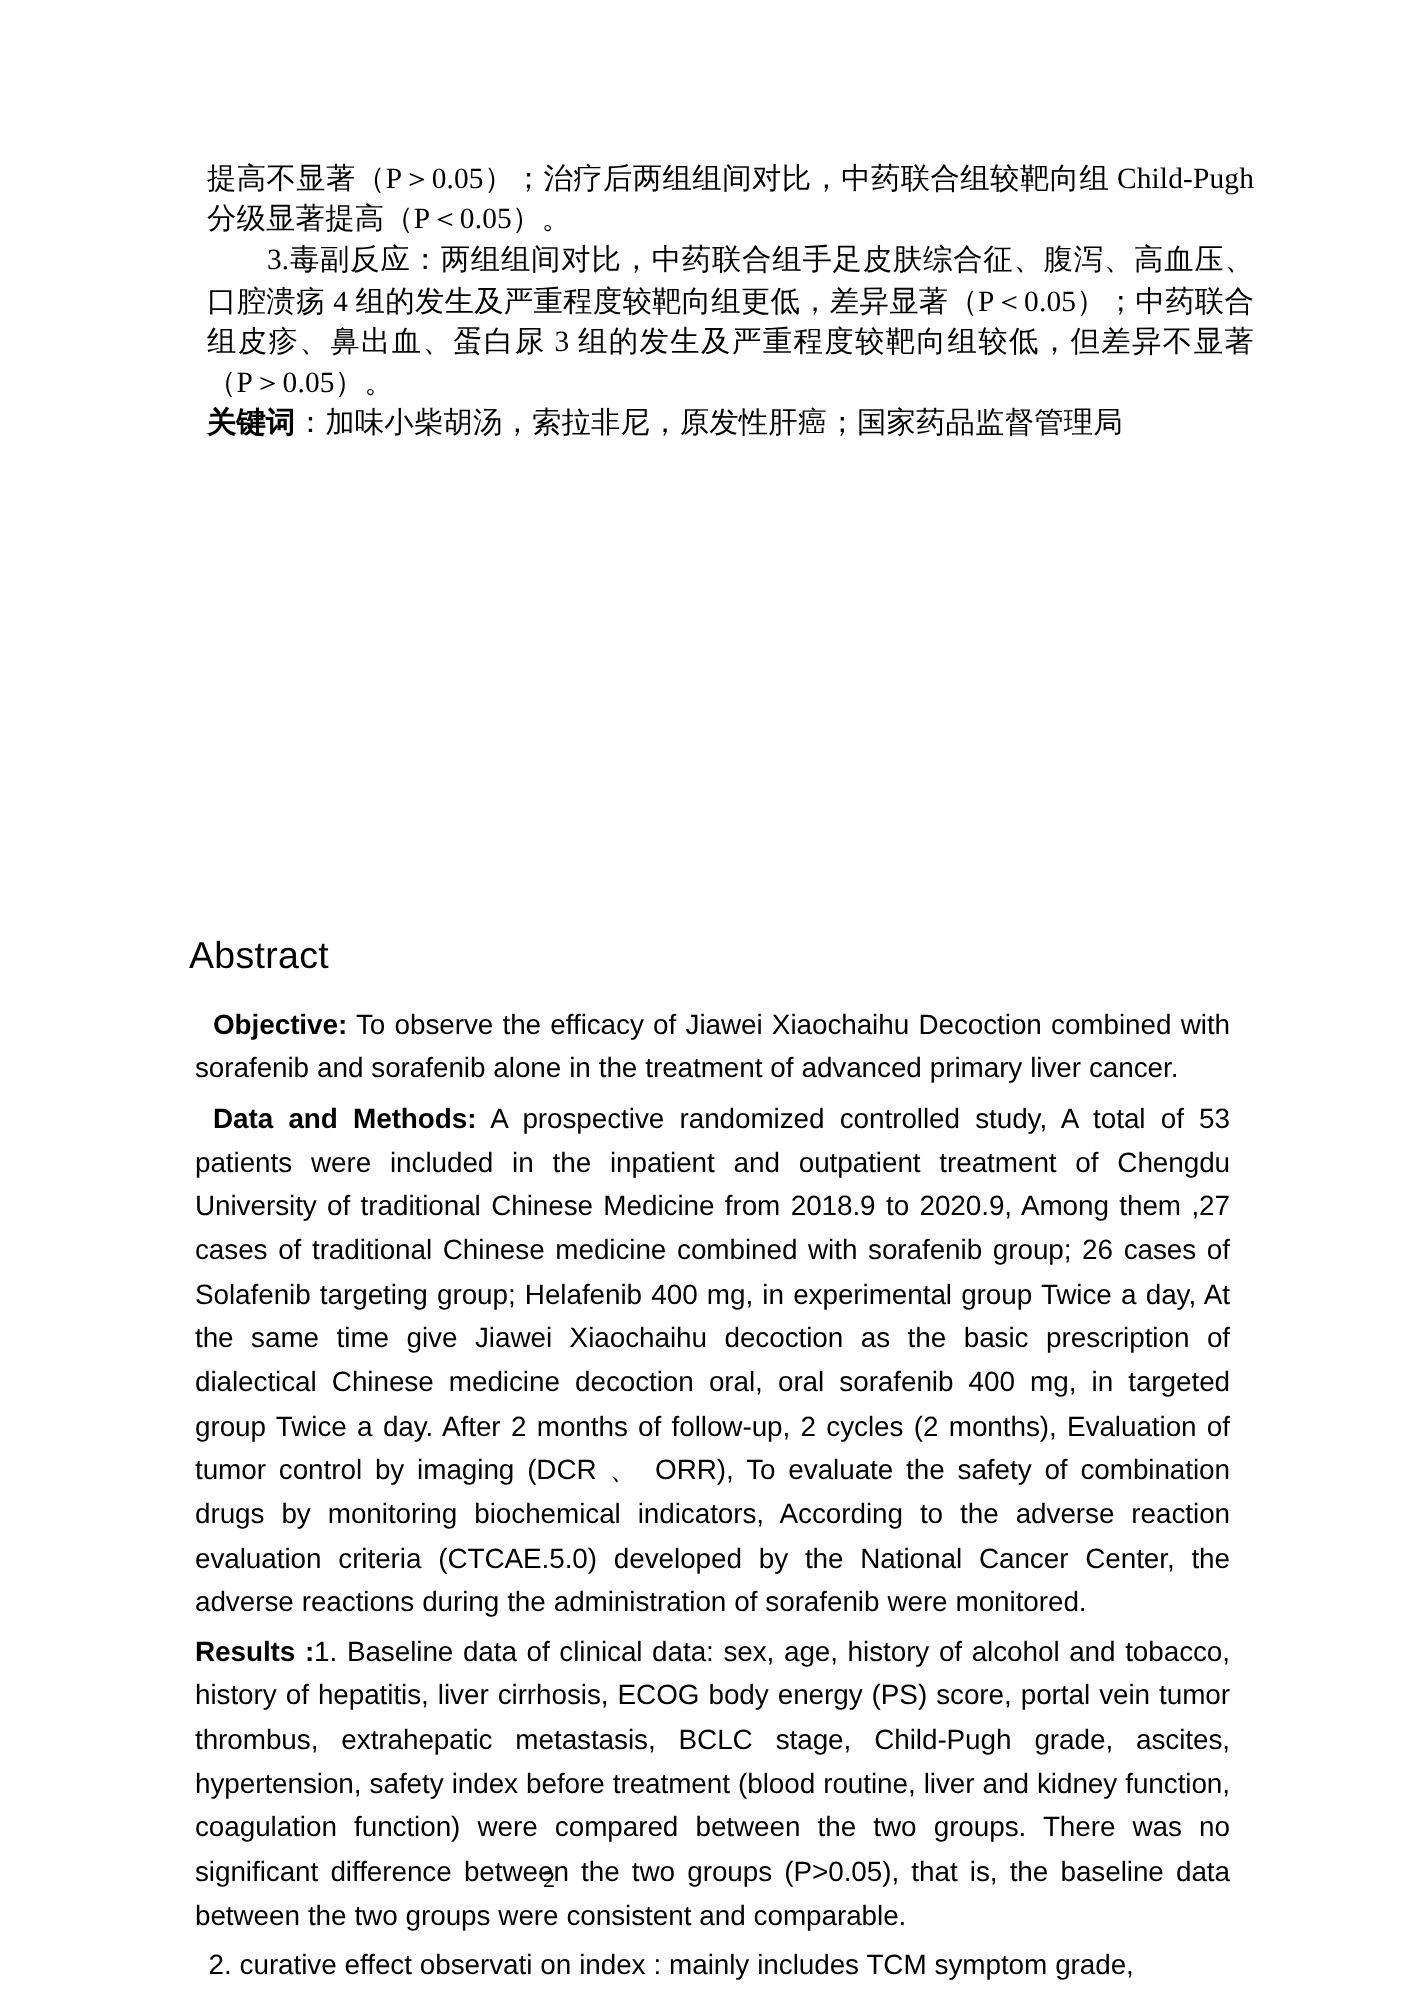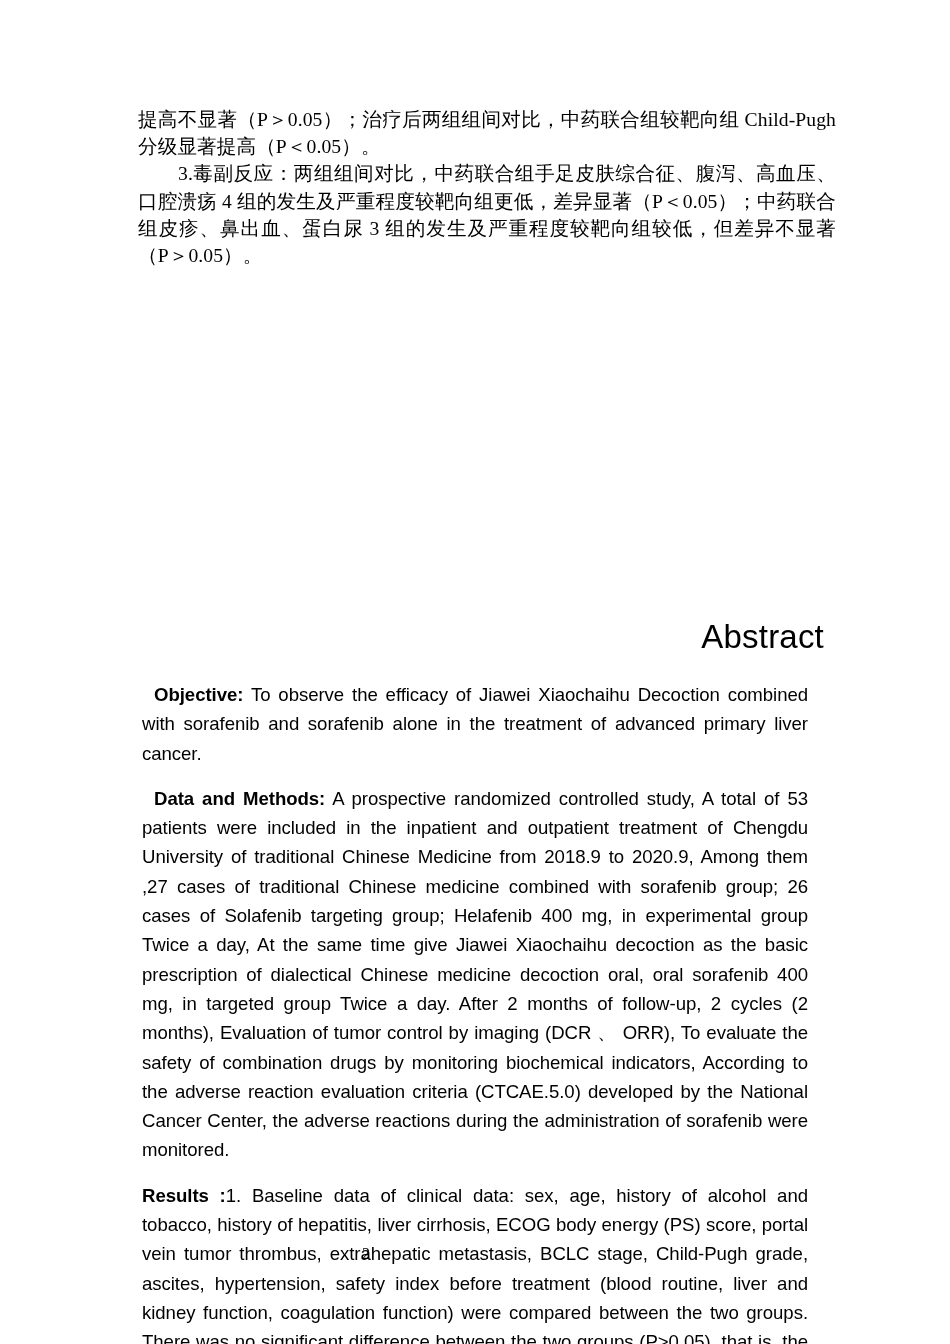--- a/index.html
+++ b/index.html
@@ -49,42 +49,42 @@
   .cn-p b {
     font-weight: bold;
   }
 
   
   .abstract-heading {
     position: absolute;
     left: 126px;
     top: 619px;
     width: 698px;
-    text-align: right;
+    text-align: left;
     font-family: "Liberation Sans", "DejaVu Sans", sans-serif;
-    font-size: 33px;
+    font-size: 25px;
     line-height: 36px;
     font-weight: normal;
     letter-spacing: 0.2px;
     margin: 0;
   }
 
   
   .en-block {
     position: absolute;
     left: 126px;
     top: 664px;
     width: 698px;
   }
   .en-p {
     font-family: "Liberation Sans", "DejaVu Sans", sans-serif;
     font-size: 18.6px;
     line-height: 29.3px;
     text-align: justify;
-    margin: 16px;
+    margin: 4px;
     letter-spacing: -0.05px;
     word-spacing: 0.2px;
   }
   .en-p.indent {
     text-indent: 12px;
   }
   .en-p.indent-sm {
     text-indent: 9px;
   }
   .en-p b {
@@ -111,31 +111,33 @@
 
   <div class="cn-block">
 
     <p class="cn-p">提高不显著（P＞0.05）；治疗后两组组间对比，中药联合组较靶向组 Child-Pugh 分级显著提高（P＜0.05）。</p>
 
 
     <p class="cn-p indent">3.毒副反应：两组组间对比，中药联合组手足皮肤综合征、腹泻、高血压、口腔溃疡 4 组的发生及严重程度较靶向组更低，差异显著（P＜0.05）；中药联合组皮疹、鼻出血、蛋白尿 3 组的发生及严重程度较靶向组较低，但差异不显著（P＞0.05）。</p>
 
 
 
+    <p class="cn-p"><b>关键词</b><span>：</span><span>加味小柴胡汤，索拉非尼，原发性肝癌；国家药品监督管理局</span></p>
 
   </div>
 
   <h1 class="abstract-heading">Abstract</h1>
 
   <div class="en-block">
 
     <p class="en-p indent"><b>Objective:</b><span> To observe the efficacy of Jiawei Xiaochaihu Decoction combined with sorafenib and sorafenib alone in the treatment of advanced primary liver cancer.</span></p>
 
     <p class="en-p indent"><b>Data and Methods:</b><span> A prospective randomized controlled study, A total of 53 patients were included in the inpatient and outpatient treatment of Chengdu University of traditional Chinese Medicine from 2018.9 to 2020.9, Among them ,27 cases of traditional Chinese medicine combined with sorafenib group; 26 cases of Solafenib targeting group; Helafenib 400 mg, in experimental group Twice a day, At the same time give Jiawei Xiaochaihu decoction as the basic prescription of dialectical Chinese medicine decoction oral, oral sorafenib 400 mg, in targeted group Twice a day. After 2 months of follow-up, 2 cycles (2 months), Evaluation of tumor control by imaging (DCR 、 ORR), To evaluate the safety of combination drugs by monitoring biochemical indicators, According to the adverse reaction evaluation criteria (CTCAE.5.0) developed by the National Cancer Center, the adverse reactions during the administration of sorafenib were monitored.</span></p>
 
     <p class="en-p"><b>Results :</b><span>1. Baseline data of clinical data: sex, age, history of alcohol and tobacco, history of hepatitis, liver cirrhosis, ECOG body energy (PS) score, portal vein tumor thrombus, extrahepatic metastasis, BCLC stage, Child-Pugh grade, ascites, hypertension, safety index before treatment (blood routine, liver and kidney function, coagulation function) were compared between the two groups. There was no significant difference between the two groups (P&gt;0.05), that is, the baseline data between the two groups were consistent and comparable.</span></p>
 
+    <p class="en-p indent-sm">2. curative effect observati on index : mainly includes TCM symptom grade,</p>
 
   </div>
 
   <div class="page-number">2</div>
 
 </div>
 
 </body></html>

